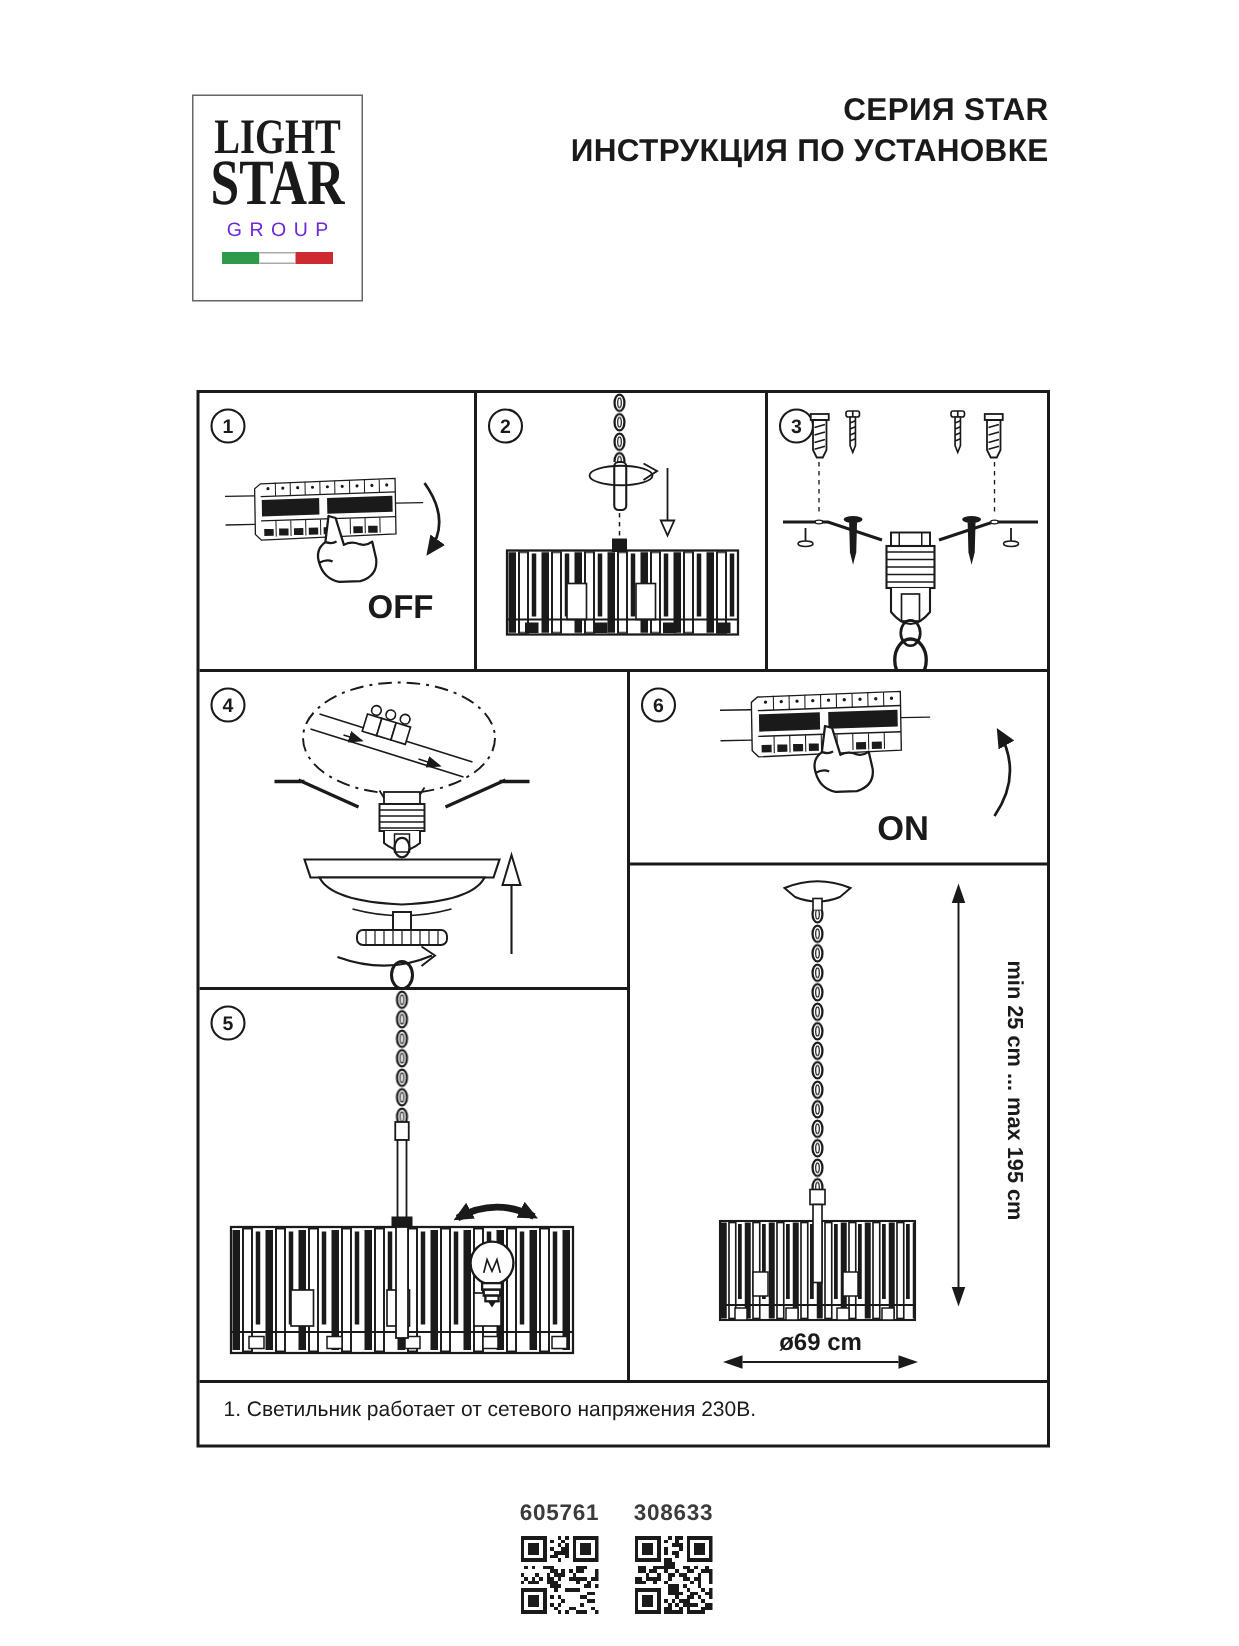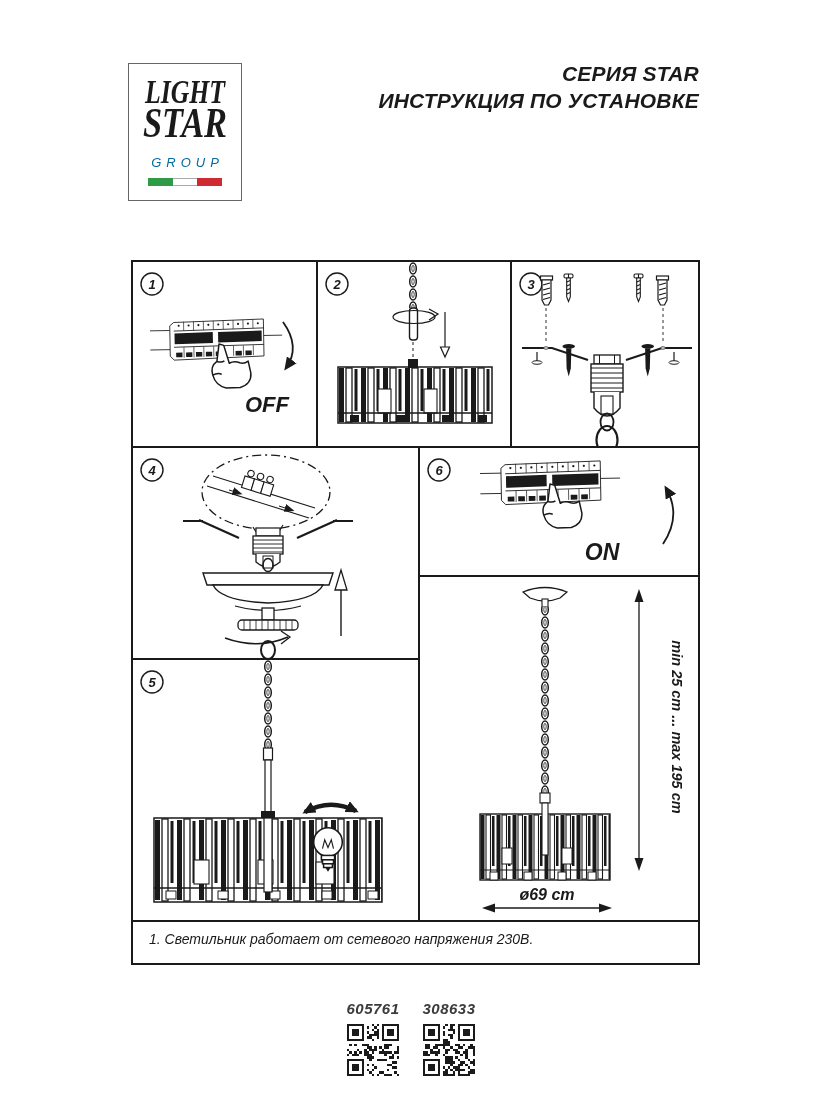--- a/index.html
+++ b/index.html
@@ -1,23 +1,23 @@
 <!DOCTYPE html>
 <html><head>
 <meta charset="utf-8">
 <style>
   html,body{margin:0;padding:0;background:#fff;}
   .sheet{position:relative;width:826px;height:1097px;background:#fff;overflow:hidden;
-         font-family:"Liberation Sans",sans-serif;color:#1a1a1a;font-style:italic;}
+         font-family:"Liberation Sans",sans-serif;color:#1a1a1a;}
   
   .logo{position:absolute;left:128px;top:63px;width:114px;height:138px;border:1px solid #666;
         box-sizing:border-box;text-align:center;padding-top:15px;background:#fff;}
   .logo-l1{font-family:"Liberation Serif",serif;font-weight:bold;font-size:33px;line-height:27px;transform:scaleX(.78);}
   .logo-l2{font-family:"Liberation Serif",serif;font-weight:bold;font-size:43px;line-height:34px;transform:scaleX(.80);}
-  .logo-group{margin-top:15px;font-size:13px;letter-spacing:5px;text-indent:5px;color:#0369a1;}
+  .logo-group{margin-top:5px;font-size:13px;letter-spacing:5px;text-indent:5px;color:#6d28d9;}
   .flag{width:74px;height:8px;margin:8px auto 0;display:flex;}
   .flag span{flex:1;box-sizing:border-box;}
   .flag .fw{border-top:1px solid #aaa;border-bottom:1px solid #aaa;}
   .h-right{position:absolute;right:127px;top:60px;text-align:right;font-weight:bold;}
   .h-series,.h-art{font-size:21px;line-height:28px;letter-spacing:.2px;}
   .h-title{font-size:21px;line-height:26px;letter-spacing:.2px;}
   
   .grid{position:absolute;left:131px;top:260px;width:569px;height:705px;border:2px solid #1a1a1a;box-sizing:border-box;}
   .gl{position:absolute;background:#1a1a1a;}
   .panel{position:absolute;}

